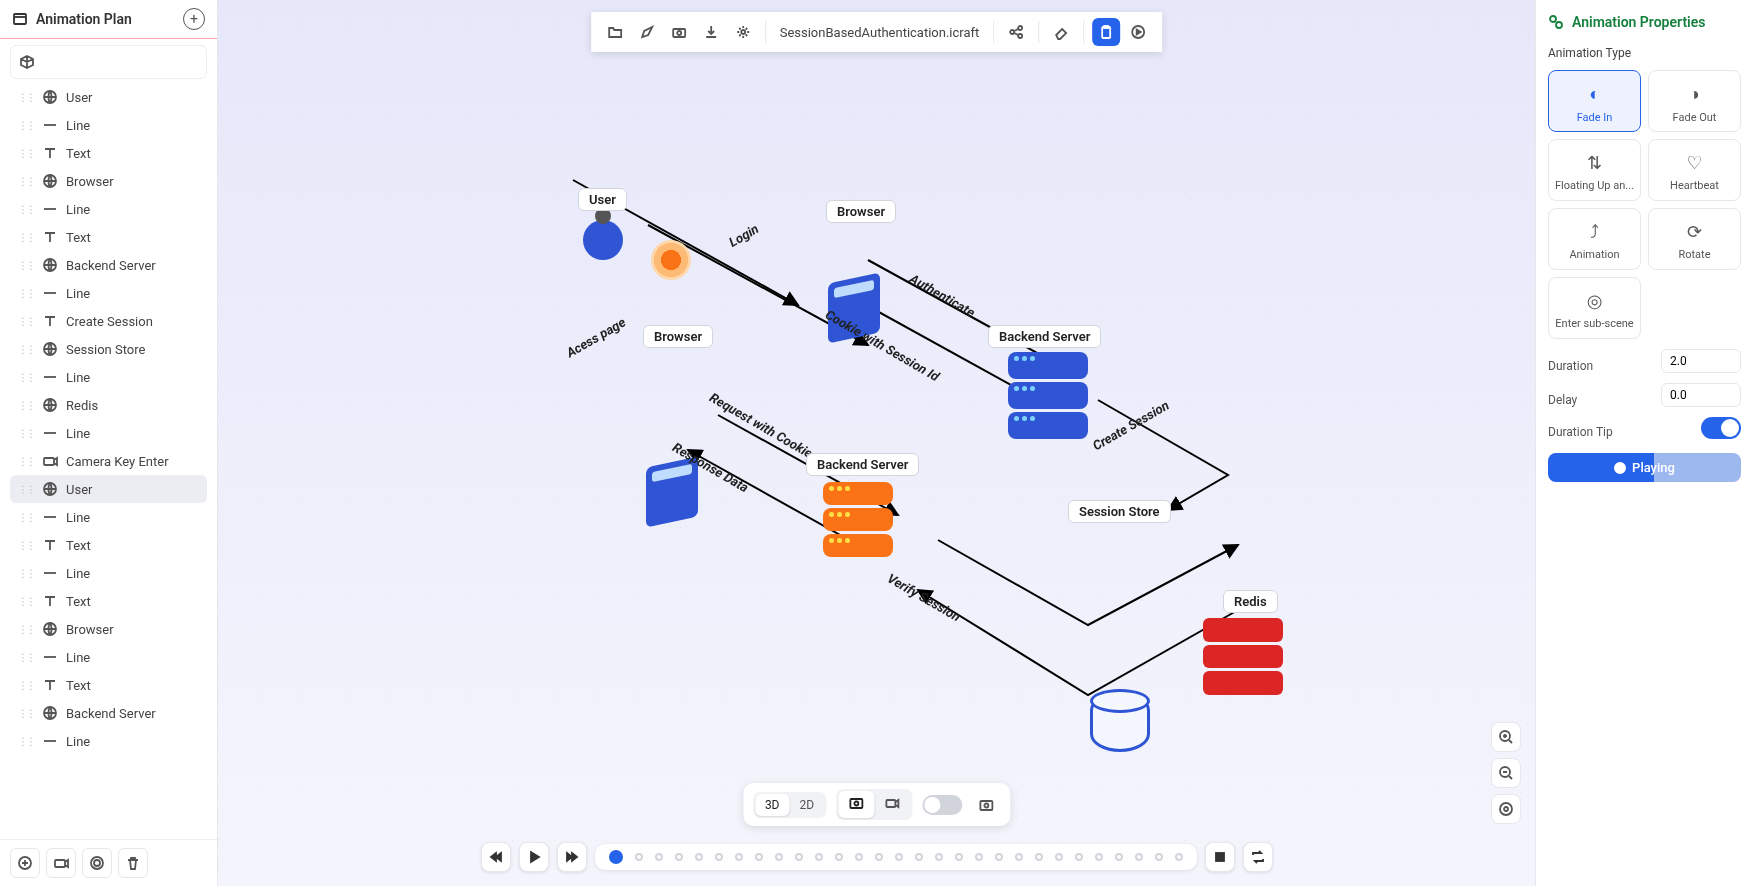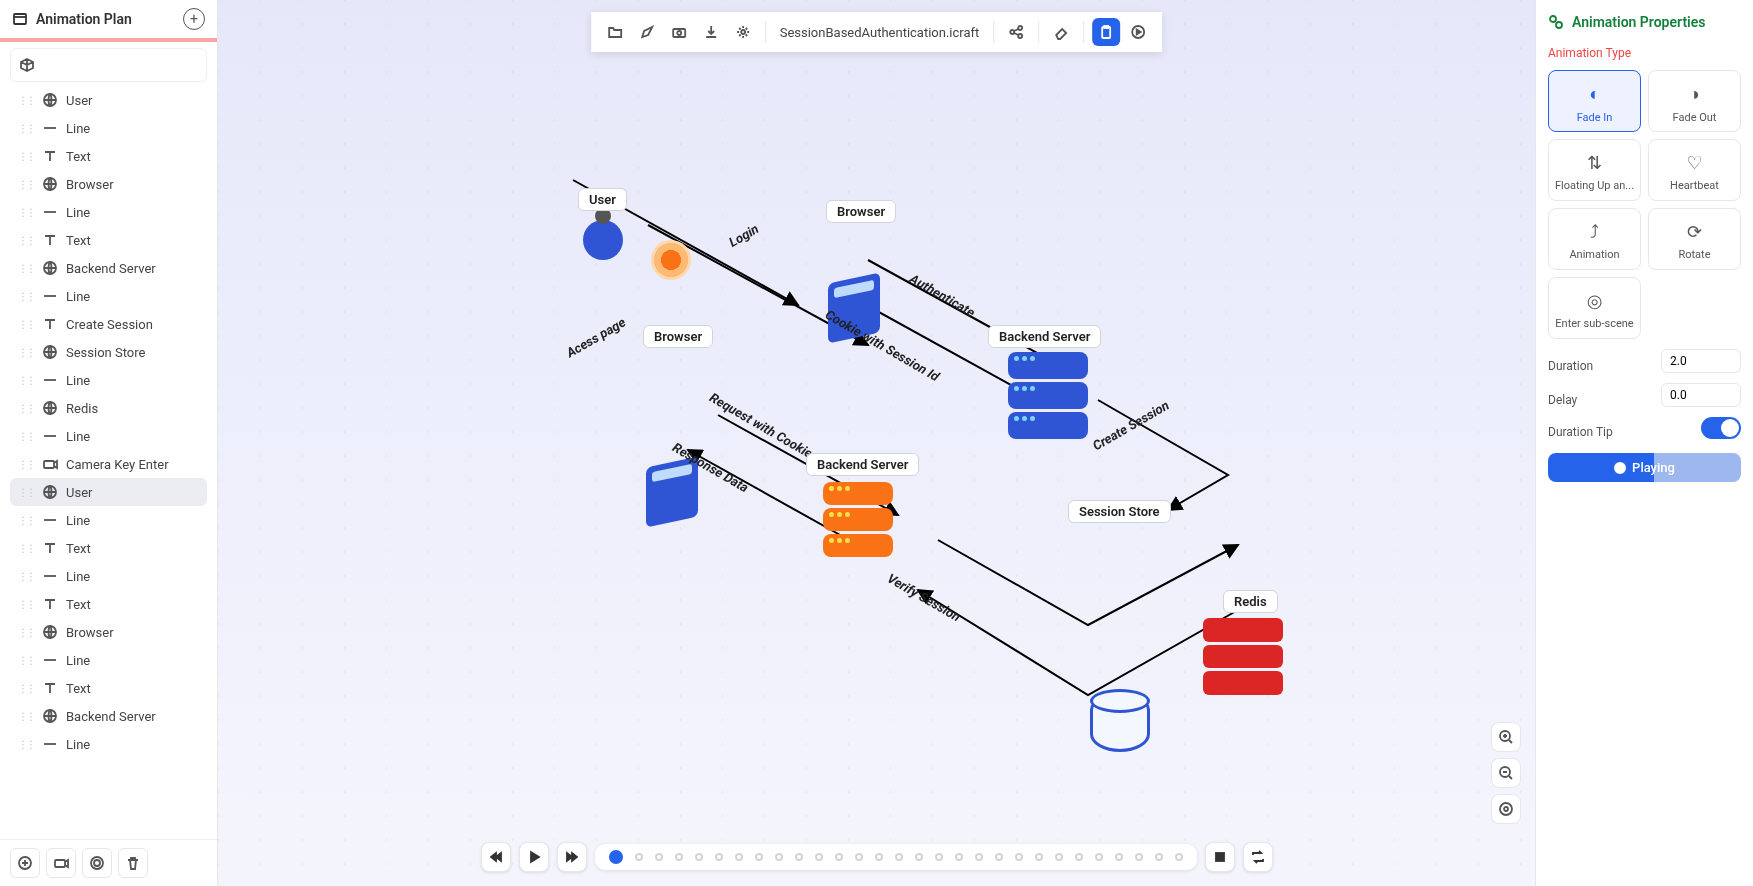--- a/index.html
+++ b/index.html
@@ -1,21 +1,21 @@
 <!DOCTYPE html>
 <html><head>
 <meta charset="utf-8">
 <style>
 * { box-sizing: border-box; margin: 0; padding: 0; font-family: -apple-system, BlinkMacSystemFont, "Segoe UI", Roboto, sans-serif; }
 html, body { width: 100%; height: 100%; overflow: hidden; }
 body { display: flex; background: #eef0fb; }
 
 
 .left-panel { width: 218px; background: #fff; border-right: 1px solid #e5e7eb; display: flex; flex-direction: column; position: relative; }
-.panel-header { display: flex; align-items: center; justify-content: space-between; padding: 8px 12px; border-bottom: 4px solid #fca5a5; }
+.panel-header { display: flex; align-items: center; justify-content: space-between; padding: 8px 12px; border-bottom: 1px solid #fca5a5; }
 .panel-header-left { display: flex; align-items: center; gap: 8px; font-size: 14px; font-weight: 600; color: #333; }
 .plus-btn { width: 22px; height: 22px; border: 1.5px solid #555; border-radius: 50%; display: flex; align-items: center; justify-content: center; font-size: 14px; color: #555; cursor: pointer; }
 .plan-list { flex: 1; overflow-y: auto; padding: 6px 10px; }
 .plan-item { display: flex; align-items: center; gap: 8px; padding: 6px 8px; border-radius: 6px; font-size: 13px; color: #444; cursor: pointer; }
 .plan-item.first-cube { background: #fff; border: 1px solid #eee; margin-bottom: 4px; height: 34px; }
 .plan-item.selected { background: #ecedf2; }
 .plan-item .grip { color: #bbb; font-size: 10px; letter-spacing: -2px; }
 .plan-icon { width: 16px; height: 16px; display: flex; align-items: center; justify-content: center; color: #555; }
 .bottom-toolbar { display: flex; gap: 6px; padding: 8px 10px; border-top: 1px solid #eee; }
 .bt-btn { width: 30px; height: 30px; border: 1px solid #e5e7eb; border-radius: 6px; display: flex; align-items: center; justify-content: center; color: #555; cursor: pointer; background: #fff; }
@@ -73,21 +73,21 @@
 .timeline-dot { width: 8px; height: 8px; border-radius: 50%; border: 2px solid #d1d5db; }
 .timeline-dot.current { width: 14px; height: 14px; background: #2563eb; border: none; }
 
 
 .zoom-controls { position: absolute; right: 14px; bottom: 62px; display: flex; flex-direction: column; gap: 6px; z-index: 20; }
 .zoom-btn { width: 30px; height: 30px; background: #fff; border: 1px solid #e5e7eb; border-radius: 8px; display: flex; align-items: center; justify-content: center; color: #555; cursor: pointer; }
 
 
 .right-panel { width: 218px; background: #fff; border-left: 1px solid #e5e7eb; padding: 14px 12px; display: flex; flex-direction: column; gap: 10px; }
 .rp-header { display: flex; align-items: center; gap: 8px; font-size: 14px; font-weight: 600; color: #15803d; }
-.rp-section-label { font-size: 12px; color: #ef4444; margin-top: 6px; }
+.rp-section-label { font-size: 12px; color: #404040; margin-top: 6px; }
 .type-grid { display: grid; grid-template-columns: 1fr 1fr; gap: 7px; }
 .type-card { border: 1px solid #e5e7eb; border-radius: 8px; display: flex; flex-direction: column; align-items: center; justify-content: center; padding: 10px 4px 6px; gap: 6px; font-size: 11px; color: #555; cursor: pointer; height: 62px; }
 .type-card.selected { background: #eef2ff; border-color: #2563eb; color: #2563eb; }
 .type-card .card-icon { font-size: 18px; }
 .type-card.wide { grid-column: 1 / 2; }
 .field-row { display: flex; align-items: flex-end; justify-content: space-between; font-size: 12px; color: #555; }
 .field-input { width: 80px; padding: 4px 8px; border: 1px solid #e5e7eb; border-radius: 6px; font-size: 12px; text-align: left; }
 .tip-toggle { width: 40px; height: 22px; background: #2563eb; border-radius: 11px; position: relative; cursor: pointer; }
 .tip-toggle::after { content: ""; position: absolute; top: 2px; right: 2px; width: 18px; height: 18px; background: #fff; border-radius: 50%; }
 .play-btn { margin-top: 4px; display: flex; align-items: center; justify-content: center; gap: 6px; background: linear-gradient(90deg, #2563eb 55%, #9db8ee 55%); color: #fff; font-size: 13px; font-weight: 500; border-radius: 8px; padding: 7px 0; cursor: pointer; }
@@ -481,20 +481,43 @@
       <div class="server-layer"></div>
       <div class="server-layer"></div>
     </div>
   <div class="node-shape cylinder" style="left:872px; top:532px;"></div>
   <div class="node-shape redis-stack" style="left:985px; top:618px;">
       <div class="redis-layer"></div>
       <div class="redis-layer"></div>
       <div class="redis-layer"></div>
     </div>
 
+  <div class="view-toolbar">
+    <div class="seg">
+      <div class="seg-btn active">3D</div>
+      <div class="seg-btn">2D</div>
+    </div>
+    <div class="seg">
+      <div class="seg-btn active"><svg class="ico">
+            <rect x="2" y="4" width="12" height="9" rx="1"></rect>
+            <circle cx="8" cy="8.5" r="2"></circle>
+          </svg></div>
+      <div class="seg-btn"><svg class="ico">
+            <rect x="2" y="5" width="9" height="7" rx="1"></rect>
+            <path d="M11 7l3-2v7l-3-2"></path>
+          </svg></div>
+    </div>
+    <div class="toggle"></div>
+    <div class="tb-btn">
+        <svg class="ico">
+          <rect x="2" y="4" width="12" height="9" rx="1"></rect>
+          <circle cx="8" cy="8.5" r="2"></circle>
+        </svg>
+      </div>
+  </div>
 
   <div class="transport-bar">
     <div class="trans-btn">
         <svg class="ico">
           <path d="M8 4l-5 4 5 4zM13 4l-5 4 5 4z" fill="currentColor"></path>
         </svg>
       </div>
     <div class="trans-btn">
         <svg class="ico">
           <path d="M5 3v10l8-5z" fill="currentColor"></path>

